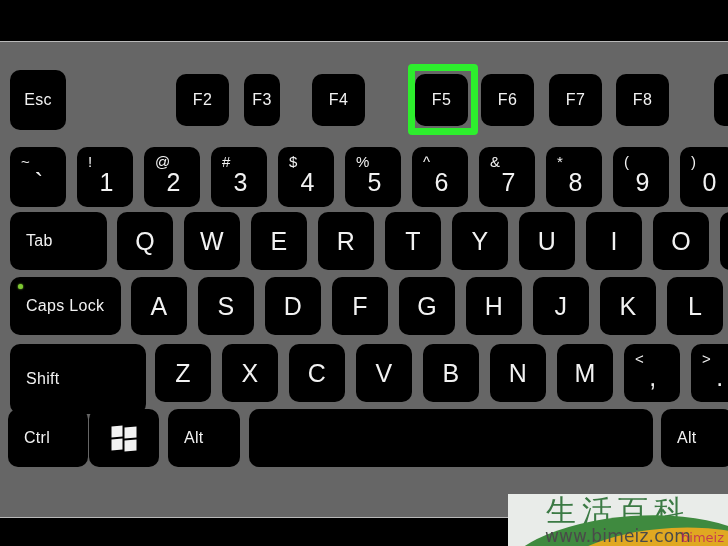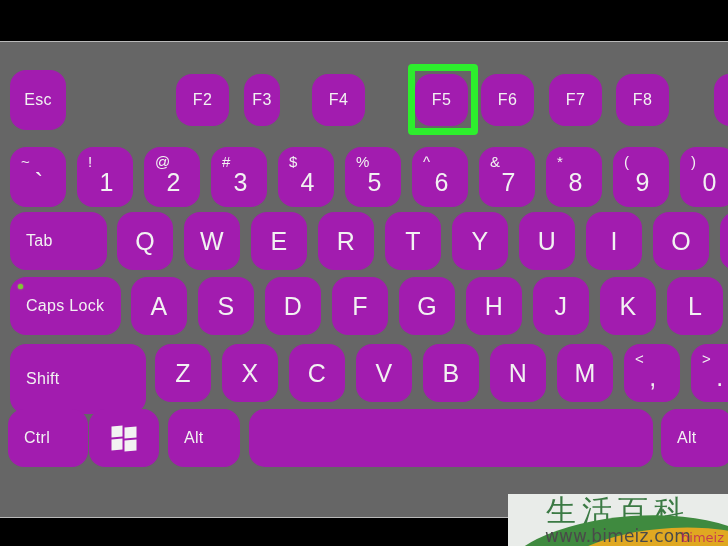--- a/index.html
+++ b/index.html
@@ -50,22 +50,22 @@
     left: 0;
     top: 42px;
     width: 728px;
     height: 475px;
     background: #666666;
     z-index: 10;
   }
 
   .key {
     position: absolute;
-    background: #a21caf;
-    border-radius: 16px;
+    background: #000000;
+    border-radius: 10px;
     box-sizing: border-box;
     color: #f2f2f2;
     font-family: "Liberation Sans", sans-serif;
     font-weight: 400;
     -webkit-font-smoothing: antialiased;
   }
 
   
   .key .glyph {
     position: absolute;

